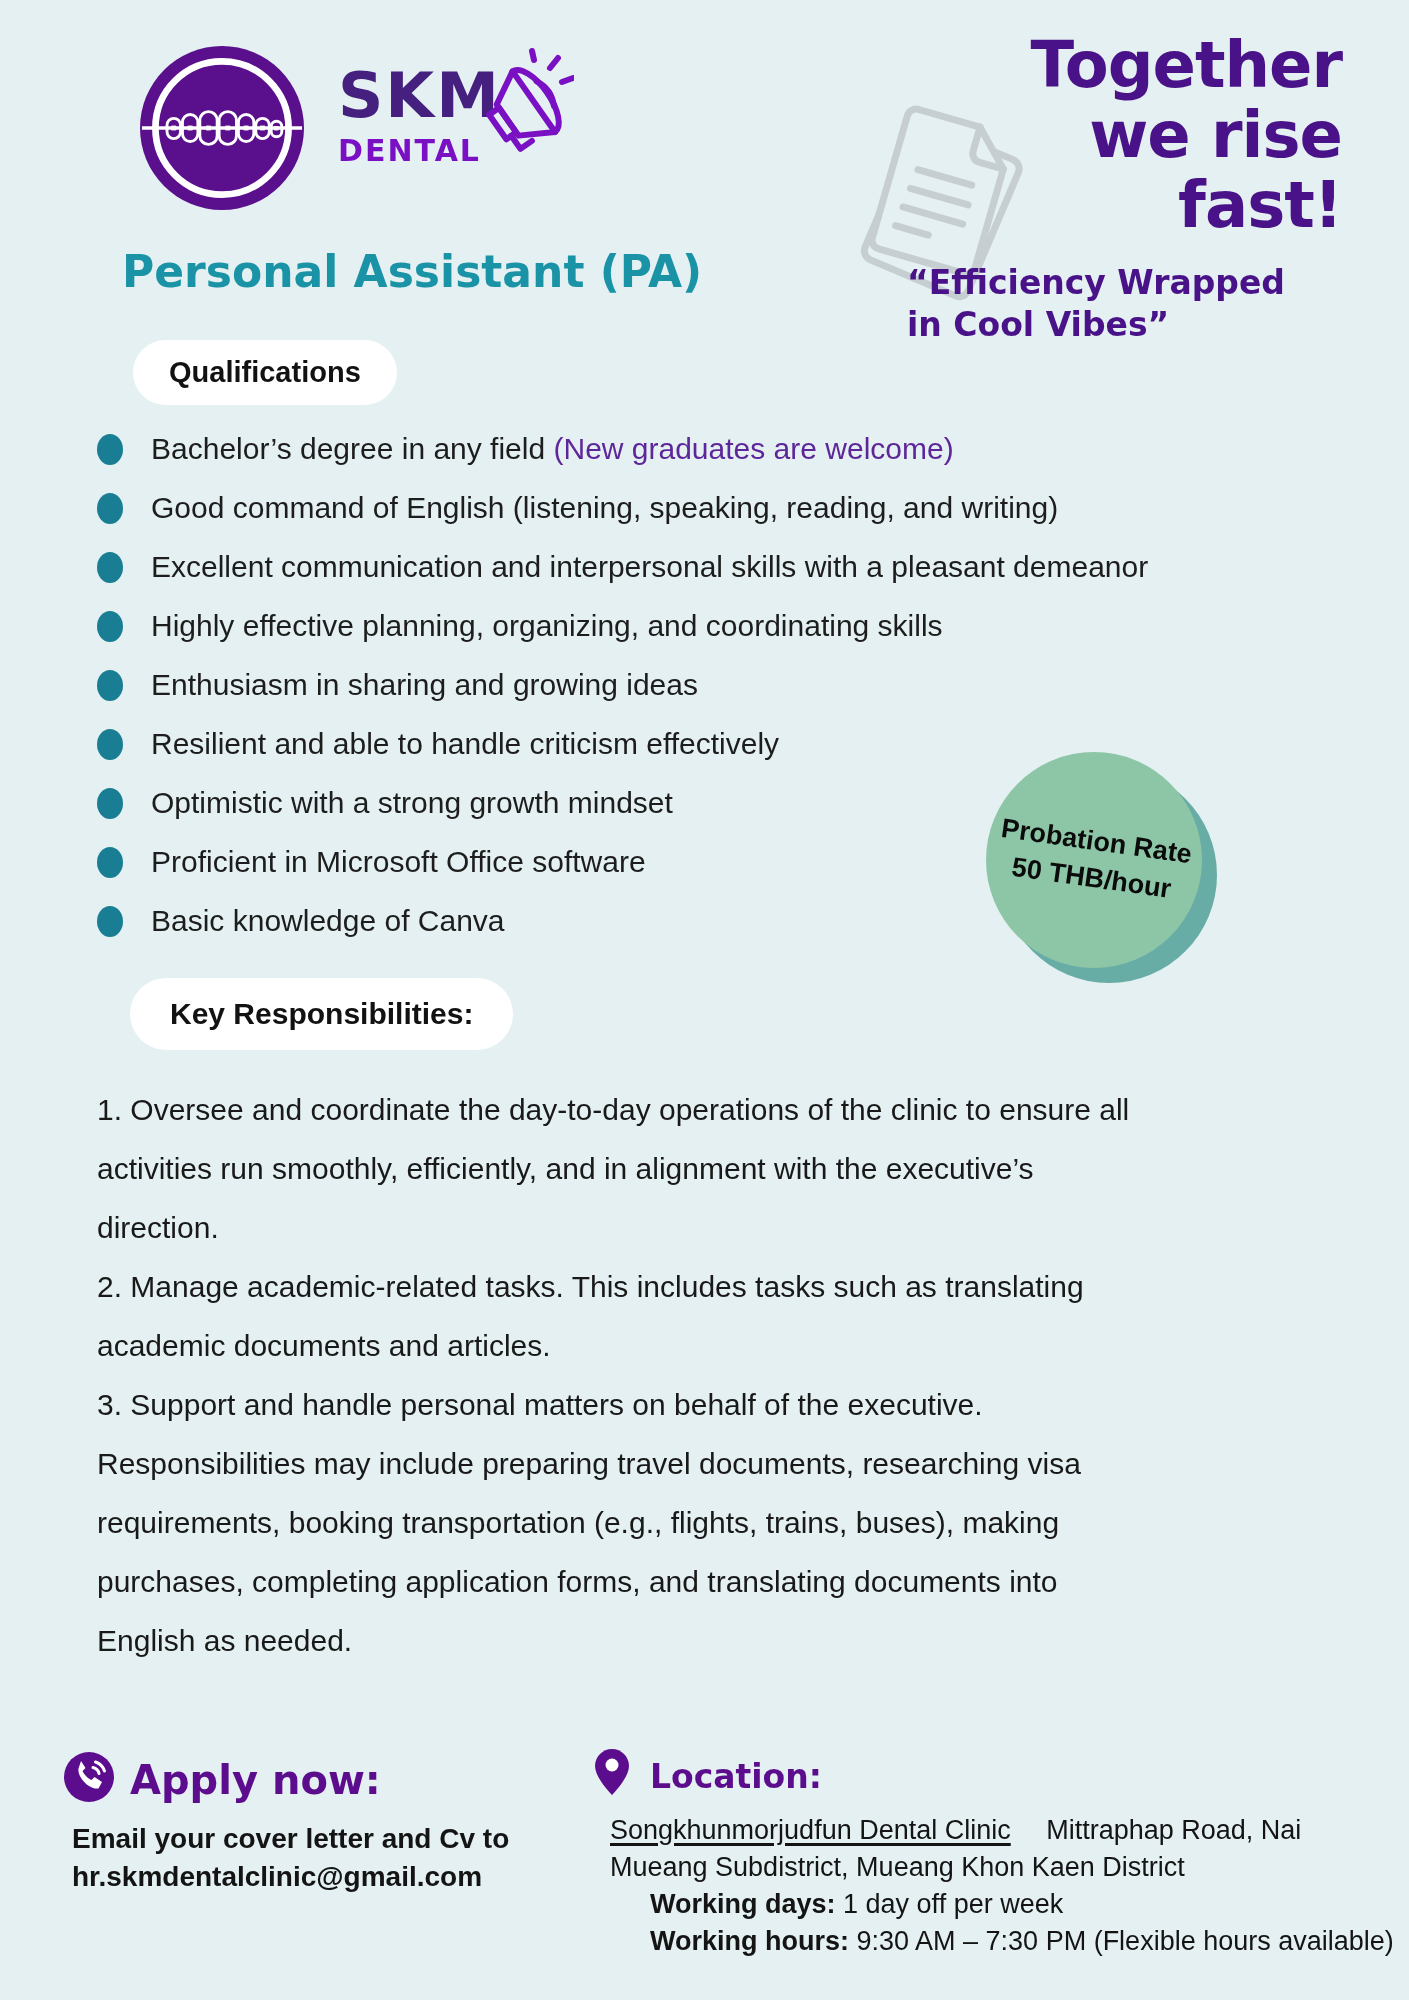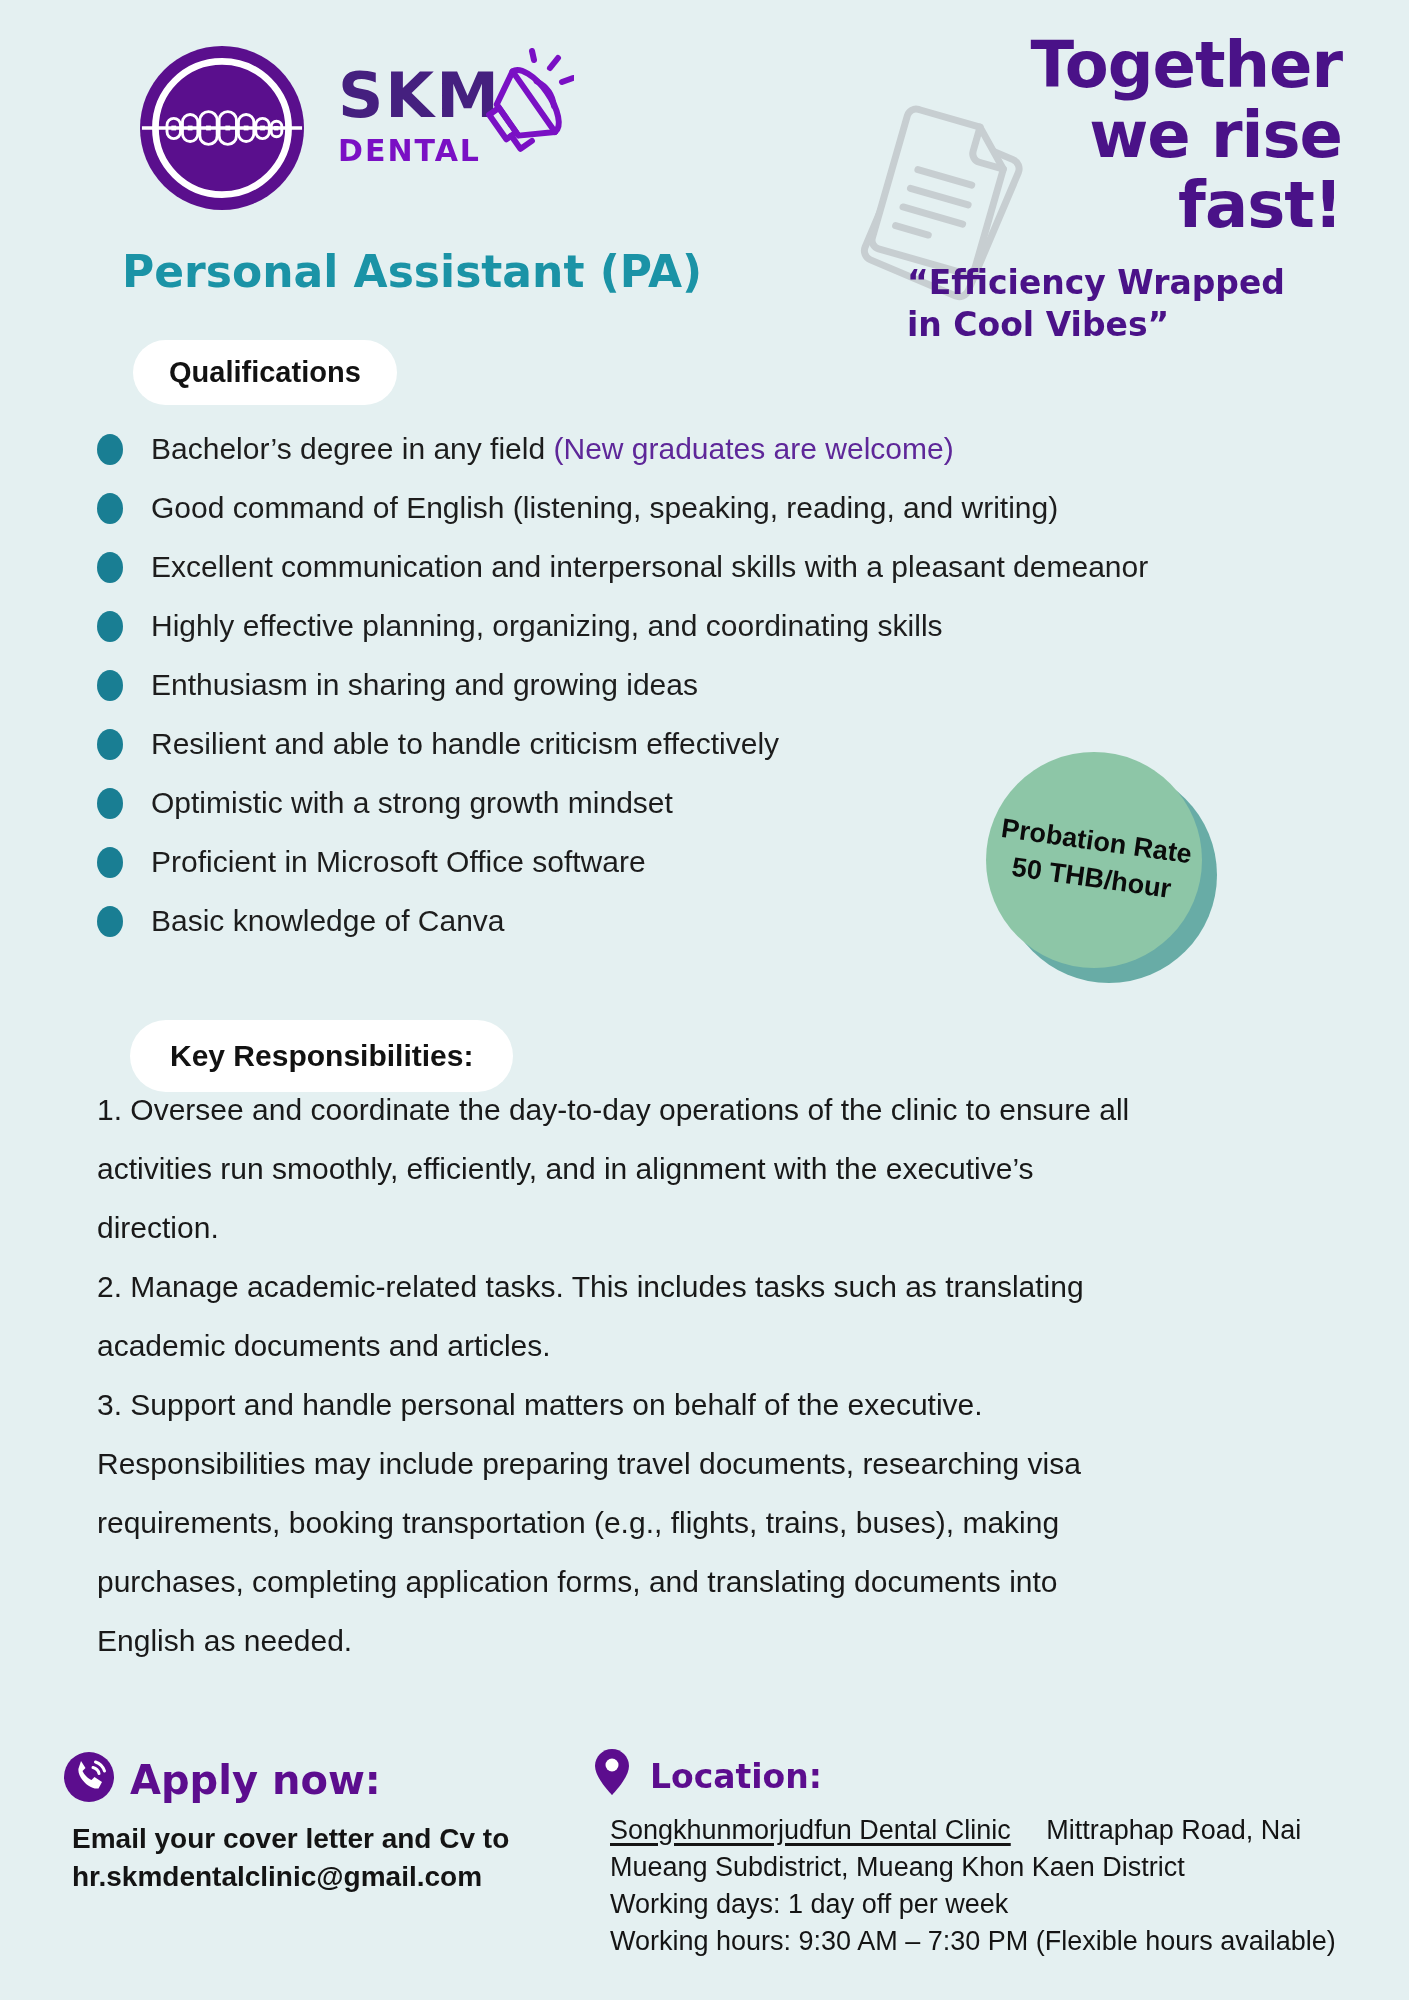--- a/index.html
+++ b/index.html
@@ -28,21 +28,21 @@
     font-size:33px;line-height:42px;font-weight:700;color:#4a1288;white-space:pre-line;
   }
 
   
   #pa-title{left:122px;top:246px;font-size:44px;font-weight:800;color:#1b93a6;z-index:2;}
   .pill{
     display:inline-block;background:#ffffff;color:#121212;border-radius:36px;
     font-weight:700;z-index:2;text-align:right;
   }
   #qual-badge{left:133px;top:340px;font-size:29px;padding:16px 36px;}
-  #resp-badge{left:130px;top:1020px;font-size:30px;padding:19px 40px;}
+  #resp-badge{left:130px;top:978px;font-size:30px;padding:19px 40px;}
 
   
   #qual-list{left:96px;top:430px;list-style:none;margin:1px;padding:0;z-index:2;}
   #qual-list li{display:flex;align-items:flex-start;margin-bottom:23px;}
   .dot{flex:0 0 auto;width:26px;height:31px;border-radius:50%;background:#197e93;margin:3px 28px 0 0;}
   .qtext{font-size:30px;line-height:36px;color:#1d1d1d;}
   .note{color:#5e2799;}
 
   
   #prob-shadow{left:1001px;top:767px;width:216px;height:216px;border-radius:50%;background:#68aca6;z-index:1;}
@@ -66,21 +66,21 @@
     left:72px;top:1820px;font-size:28px;line-height:38px;font-weight:700;color:#141414;
     white-space:pre-line;z-index:2;
   }
   #pin-icon{left:594px;top:1748px;width:36px;height:48px;z-index:2;}
   #loc-heading{left:650px;top:1757px;font-size:33px;font-weight:800;color:#5c0d8e;z-index:2;}
   #loc-block{left:610px;top:1812px;width:800px;font-size:27px;line-height:37px;color:#141414;z-index:2;}
   #loc-address{width:780px;}
   #clinic-name{font-weight:400;text-decoration:underline;text-decoration-thickness:3px;text-underline-offset:4px;}
   #address-rest{white-space:pre-line;margin-left:28px;}
   .loc-line{white-space:nowrap;}
-  .loc-label{font-weight:400;}
+  .loc-label{font-weight:700;margin-left:40px;}
 </style>
 </head>
 <body>
 
 <div id="page">
 
   <svg id="logo" class="abs" viewBox="0 0 170 170">
     <circle cx="85" cy="85" r="85" fill="#5a0f8d"></circle>
     <circle cx="85" cy="85" r="69" fill="none" stroke="#ffffff" stroke-width="7"></circle>
     <g stroke="#ffffff" stroke-width="3" fill="#5a0f8d">

